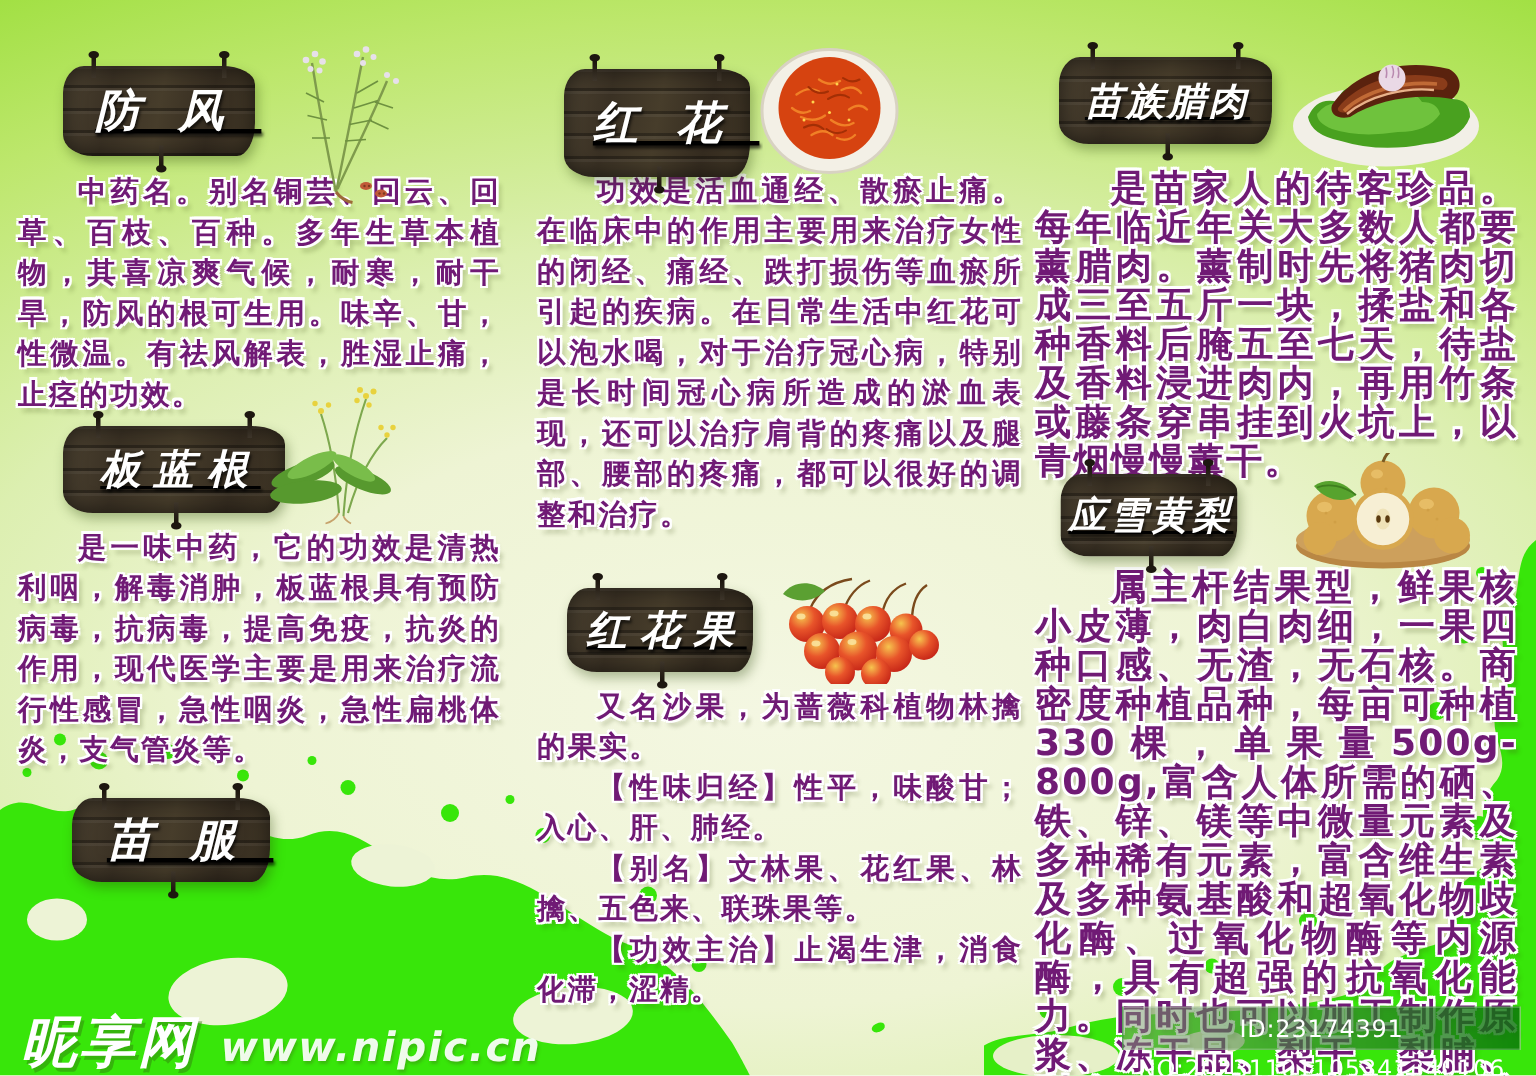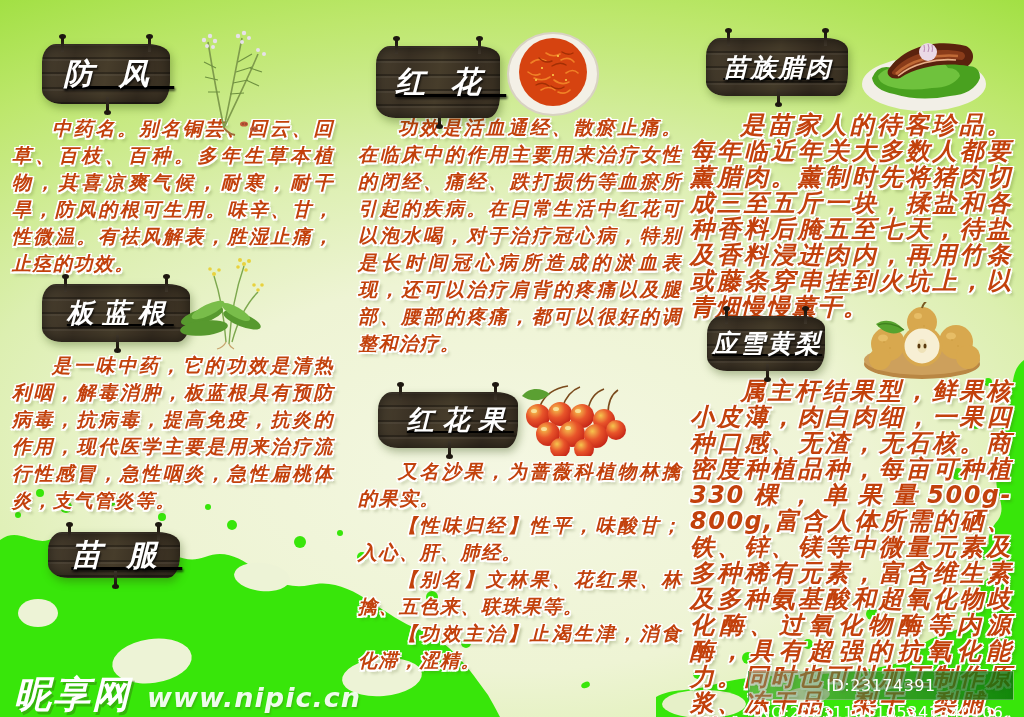--- a/index.html
+++ b/index.html
@@ -38,51 +38,50 @@
   .ls3{letter-spacing:.32em;text-indent:.32em;font-size:27px;}
   .ls4{letter-spacing:.10em;text-indent:.10em;font-size:25px;}
   .nail{position:absolute;top:-7px;width:3px;height:15px;
     background:linear-gradient(#171109,#3d352a);}
   .nail::after{content:"";position:absolute;top:-3px;left:-2px;width:7px;height:5px;
     background:#1d1710;border-radius:50%;}
   .nail-l{left:15%;} .nail-r{right:15%;}
   .nail-b{top:auto;bottom:-8px;left:50%;transform:scaleY(-1);}
   .illus{position:absolute;}
   .body-text{
-    margin:0;color:#c2410c;font-weight:bold;text-align:justify;
+    margin:0;color:#701a75;font-weight:bold;text-align:justify;
     text-indent:2.1em;letter-spacing:1.5px;
     text-shadow:
       -1.5px -1.5px 0 #fff, 1.5px -1.5px 0 #fff,
       -1.5px 1.5px 0 #fff, 1.5px 1.5px 0 #fff,
       -1.5px 0 0 #fff, 1.5px 0 0 #fff, 0 -1.5px 0 #fff, 0 1.5px 0 #fff,
       3px 4px 3px rgba(60,80,20,.28);
-    font-style: italic;
   }
   .col-l .body-text{font-size:19px;line-height:27px;}
   .col-m .body-text{font-size:19px;line-height:27px;}
   .col-r .body-text{font-size:24px;line-height:26px;}
   
   #sec-fangfeng{left:12px;top:36px;width:322px;}
   #sec-fangfeng .sign-row{height:79px;}
   #sec-fangfeng .wood-sign{left:30px;top:8px;width:128px;height:60px;}
   #sec-fangfeng .illus{left:168px;top:-8px;}
   #sec-banlangen{left:12px;top:258px;width:322px;}
   #sec-banlangen .sign-row{height:94px;}
   #sec-banlangen .wood-sign{left:30px;top:26px;width:148px;height:58px;}
   #sec-banlangen .illus{left:162px;top:-4px;}
   #sec-miaofu{left:12px;top:524px;width:322px;}
   #sec-miaofu .sign-row{height:76px;}
-  #sec-miaofu .wood-sign{left:36px;top:8px;width:132px;height:46px;}
+  #sec-miaofu .wood-sign{left:36px;top:8px;width:132px;height:56px;}
   #sec-honghua{left:358px;top:28px;width:324px;}
   #sec-honghua .sign-row{height:86px;}
   #sec-honghua .wood-sign{left:18px;top:18px;width:124px;height:72px;}
   #sec-honghua .illus{left:148px;top:0px;}
   #sec-honghuaguo{left:358px;top:384px;width:324px;}
   #sec-honghuaguo .sign-row{height:74px;}
-  #sec-honghuaguo .wood-sign{left:20px;top:8px;width:124px;height:56px;padding-left:16px;}
+  #sec-honghuaguo .wood-sign{left:20px;top:8px;width:124px;height:56px;}
   #sec-honghuaguo .illus{left:152px;top:0px;}
   #sec-larou{left:690px;top:28px;width:322px;}
   #sec-larou .sign-row{height:84px;}
   #sec-larou .wood-sign{left:16px;top:10px;width:142px;height:58px;}
   #sec-larou .illus{left:168px;top:-2px;}
   #sec-huangli{left:690px;top:300px;width:322px;}
   #sec-huangli .sign-row{height:78px;}
   #sec-huangli .wood-sign{left:17px;top:16px;width:118px;height:55px;}
   #sec-huangli .illus{left:170px;top:2px;}
   

